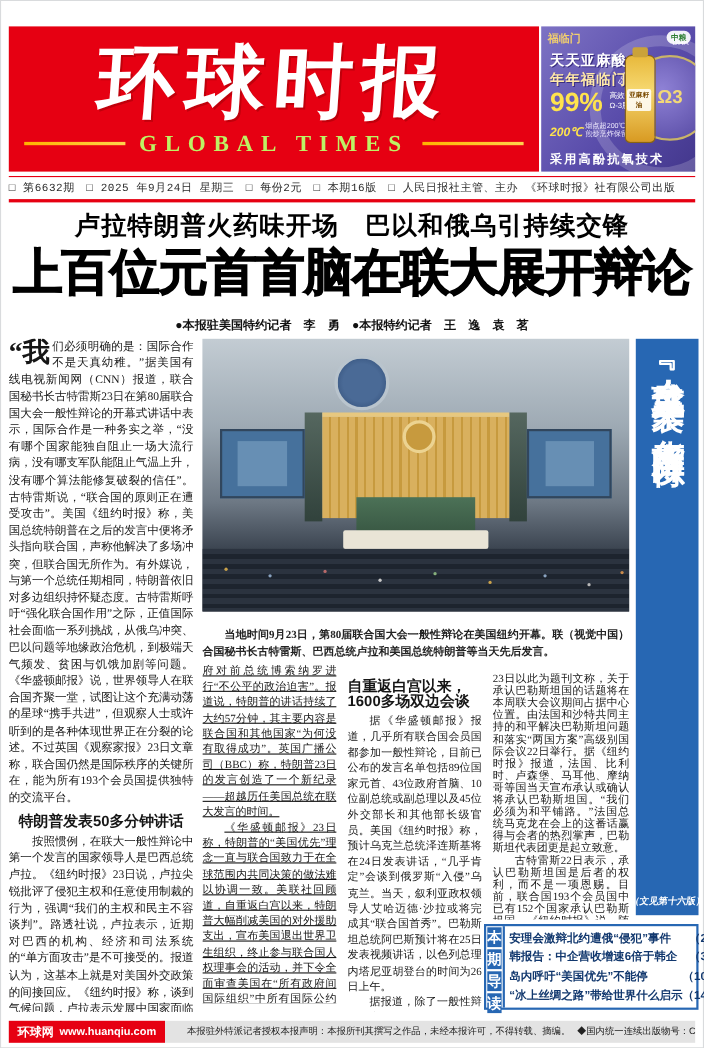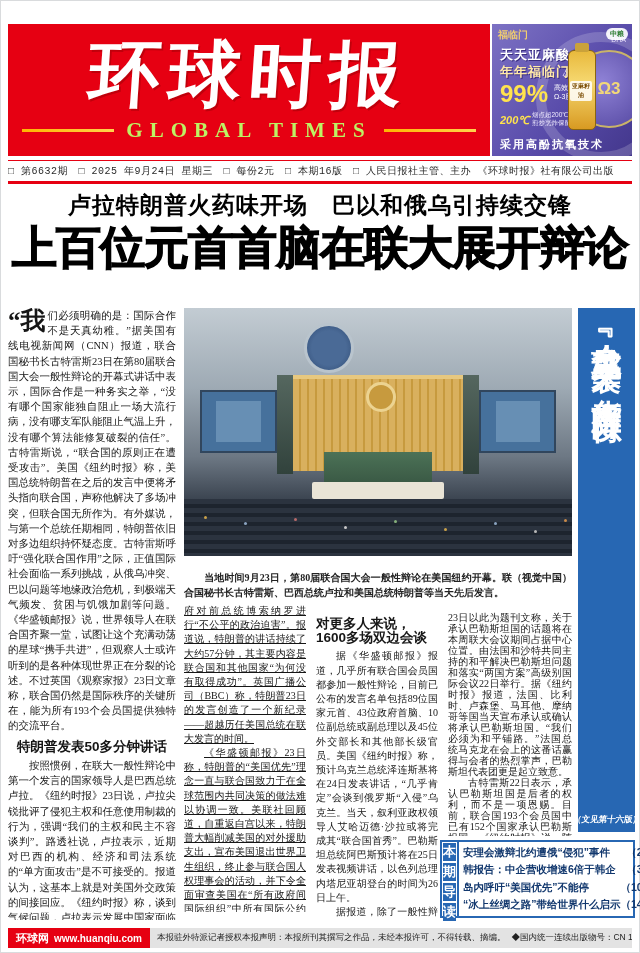--- a/index.html
+++ b/index.html
@@ -104,21 +104,21 @@
                      align-items:center;justify-content:center;margin:1px;font-family:"Liberation Sans",sans-serif;}
   .digest-items{flex:1;display:flex;flex-direction:column;justify-content:space-around;padding:2px 4px;}
   .digest-row{display:flex;justify-content:space-between;font-size:10.5px;font-weight:bold;color:#12386e;
               white-space:nowrap;font-family:"Liberation Sans",sans-serif;}
   
   .footer{position:absolute;left:8px;top:928px;width:624px;height:20px;display:flex;font-family:"Liberation Sans",sans-serif;}
   .footer-site{background:#e60012;color:#fff;font-weight:bold;font-size:11px;display:flex;align-items:center;
                padding:0 8px;white-space:nowrap;}
   .footer-site .url{font-size:10px;margin-left:5px;font-weight:bold;}
   .footer-strip{flex:1;background:#e3e3e3;color:#222;font-size:8.5px;display:flex;align-items:center;
-                padding:0 7px;white-space:nowrap;overflow:hidden;text-align:center;}
+                padding:0 20px;white-space:nowrap;overflow:hidden;text-align:center;}
 </style>
 </head>
 <body>
 
 <div class="page">
 
   <div class="masthead">
     <div class="mast-title">环球时报</div>
     <div class="mast-sub">
       <span class="rule"></span>
@@ -147,20 +147,21 @@
     </div>
     <div class="ad-foot">采用高酚抗氧技术</div>
   </div>
 
   <div class="rule-thin" style="top:160px"></div>
   <div class="infobar">□ 第6632期　□ 2025 年9月24日 星期三　□ 每份2元　□ 本期16版　□ 人民日报社主管、主办 《环球时报》社有限公司出版</div>
   <div class="rule-thick" style="top:181px"></div>
 
   <div class="kicker">卢拉特朗普火药味开场　巴以和俄乌引持续交锋</div>
   <div class="headline">上百位元首首脑在联大展开辩论</div>
+  <div class="byline">●本报驻美国特约记者　李　勇　●本报特约记者　王　逸　袁　茗</div>
 
   <div class="col colA">
     <p class="noindent"><span class="dropcap">“我</span><span>们必须明确的是：国际合作不是天真幼稚。”据美国有线电视新闻网（CNN）报道，联合国秘书长古特雷斯23日在第80届联合国大会一般性辩论的开幕式讲话中表示，国际合作是一种务实之举，“没有哪个国家能独自阻止一场大流行病，没有哪支军队能阻止气温上升，没有哪个算法能修复破裂的信任”。古特雷斯说，“联合国的原则正在遭受攻击”。美国《纽约时报》称，美国总统特朗普在之后的发言中便将矛头指向联合国，声称他解决了多场冲突，但联合国无所作为。有外媒说，与第一个总统任期相同，特朗普依旧对多边组织持怀疑态度。古特雷斯呼吁“强化联合国作用”之际，正值国际社会面临一系列挑战，从俄乌冲突、巴以问题等地缘政治危机，到极端天气频发、贫困与饥饿加剧等问题。《华盛顿邮报》说，世界领导人在联合国齐聚一堂，试图让这个充满动荡的星球“携手共进”，但观察人士或许听到的是各种体现世界正在分裂的论述。不过英国《观察家报》23日文章称，联合国仍然是国际秩序的关键所在，能为所有193个会员国提供独特的交流平台。</span></p>
     <h3 class="subhead">特朗普发表50多分钟讲话</h3>
     <p>按照惯例，在联大一般性辩论中第一个发言的国家领导人是巴西总统卢拉。《纽约时报》23日说，卢拉尖锐批评了侵犯主权和任意使用制裁的行为，强调“我们的主权和民主不容谈判”。路透社说，卢拉表示，近期对巴西的机构、经济和司法系统的“单方面攻击”是不可接受的。报道认为，这基本上就是对美国外交政策的间接回应。《纽约时报》称，谈到气候问题，卢拉表示发展中国家面临气候风险，而富裕国家却因为使用化石燃料150年而享有更高的生活水平。</p>
 
   </div>
 
   <div class="photo">
     <div class="ph-logo"></div>
@@ -180,21 +181,21 @@
     <span>　　当地时间9月23日，第80届联合国大会一般性辩论在美国纽约开幕。联合国秘书长古特雷斯、巴西总统卢拉和美国总统特朗普等当天先后发言。</span>
   </p>
 
   <div class="col colB">
     <p class="noindent">府对前总统博索纳罗进行“不公平的政治迫害”。报道说，特朗普的讲话持续了大约57分钟，其主要内容是联合国和其他国家“为何没有取得成功”。英国广播公司（BBC）称，特朗普23日的发言创造了一个新纪录——超越历任美国总统在联大发言的时间。</p>
     <p>《华盛顿邮报》23日称，特朗普的“美国优先”理念一直与联合国致力于在全球范围内共同决策的做法难以协调一致。美联社回顾道，自重返白宫以来，特朗普大幅削减美国的对外援助支出，宣布美国退出世界卫生组织，终止参与联合国人权理事会的活动，并下令全面审查美国在“所有政府间国际组织”中所有国际公约和条约中的成员资格。据法新社报道，古特雷斯23日在没有点名美国的情况下表示，削减援助“正造成巨大破坏”，“对许多人而言是死亡判决，对更多人来说，这意味着被偷走的未来”。</p>
 
   </div>
 
   <div class="col colC">
-    <h3 class="subhead" style="text-align:left">对更多人来说，1600多场双边会谈</h3>
+    <h3 class="subhead" style="text-align:left">自重返白宫以来，1600多场双边会谈</h3>
     <p>据《华盛顿邮报》报道，几乎所有联合国会员国都参加一般性辩论，目前已公布的发言名单包括89位国家元首、43位政府首脑、10位副总统或副总理以及45位外交部长和其他部长级官员。美国《纽约时报》称，预计乌克兰总统泽连斯基将在24日发表讲话，“几乎肯定”会谈到俄罗斯“入侵”乌克兰。当天，叙利亚政权领导人艾哈迈德·沙拉或将完成其“联合国首秀”。巴勒斯坦总统阿巴斯预计将在25日发表视频讲话，以色列总理内塔尼亚胡登台的时间为26日上午。</p>
     <p>据报道，除了一般性辩论，安理会预计在23日分别召开讨论加沙战争与中东安全局势的会议，以及讨论乌克兰问题的会议。24日和25日，世界领导人计划分别召开气候峰会和探讨人工智能的会议。此外，联大期间预计将举行1600多场双边会谈。</p>
   </div>
 
   <div class="col colD">
     <p class="noindent">23日以此为题刊文称，关于承认巴勒斯坦国的话题将在本周联大会议期间占据中心位置。由法国和沙特共同主持的和平解决巴勒斯坦问题和落实“两国方案”高级别国际会议22日举行。据《纽约时报》报道，法国、比利时、卢森堡、马耳他、摩纳哥等国当天宣布承认或确认将承认巴勒斯坦国。“我们必须为和平铺路。”法国总统马克龙在会上的这番话赢得与会者的热烈掌声，巴勒斯坦代表团更是起立致意。</p>
     <p>古特雷斯22日表示，承认巴勒斯坦国是后者的权利，而不是一项恩赐。目前，联合国193个会员国中已有152个国家承认巴勒斯坦国。《纽约时报》说，随着非洲、南美洲、亚洲国家的强烈支持，承认巴勒斯坦国的努力既具有象征意义，也可能对以色列造成潜在的经济后果，有国际法专家表示。</p>
 
   </div>
 

